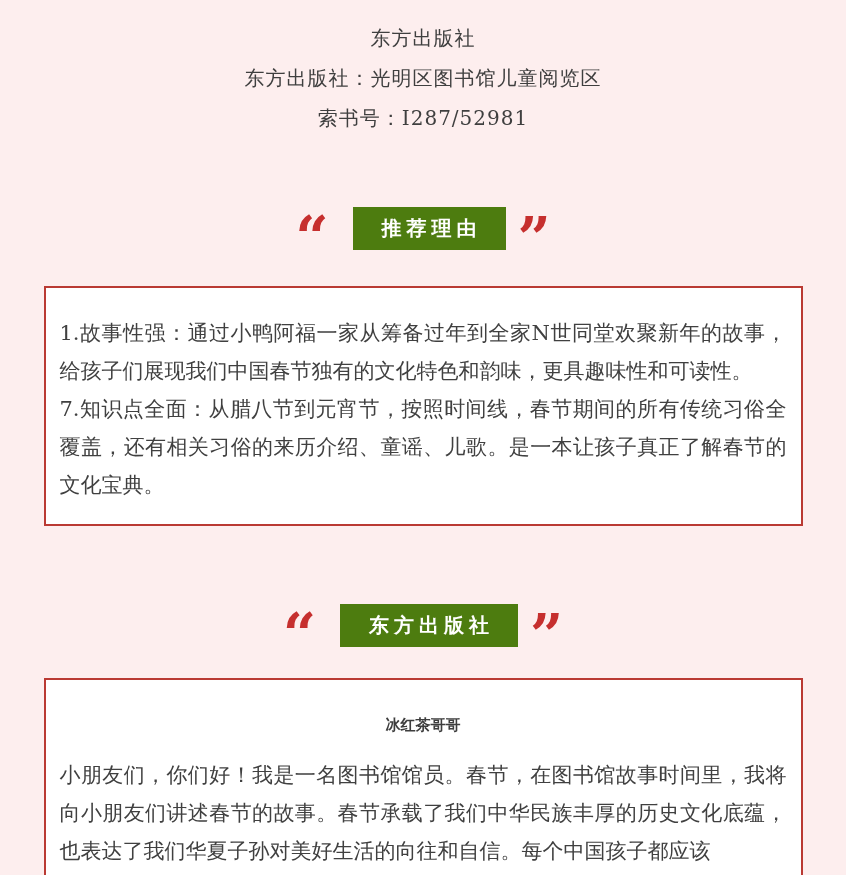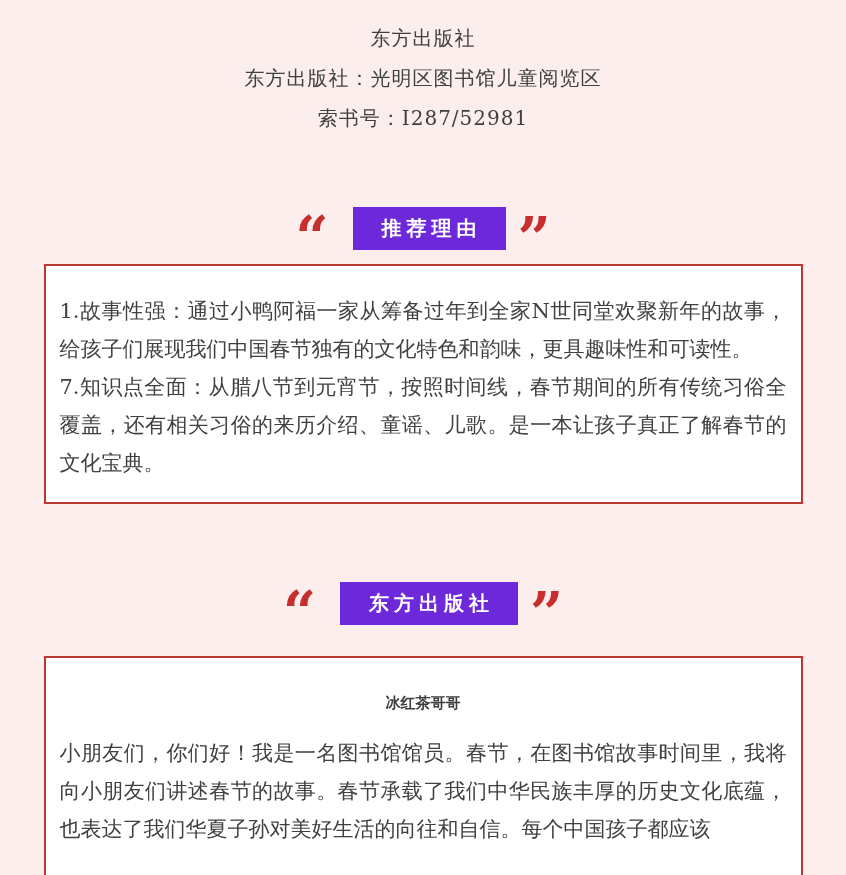--- a/index.html
+++ b/index.html
@@ -30,21 +30,21 @@
     display: flex;
     justify-content: center;
     align-items: center;
     height: 43px;
   }
   .section-header.first  { margin-top: 69px; }
   .section-header.second { margin-top: 78px; }
 
   .badge {
     display: inline-block;
-    background: #6d28d9;
+    background: #4d7c0f;
     color: #ffffff;
     font-family: "DejaVu Sans", "Liberation Sans", sans-serif;
     font-weight: bold;
     font-size: 20px;
     letter-spacing: 5px;
     line-height: 43px;
     height: 43px;
     padding: 0 24px 0 29px;
   }
   .quote {
@@ -65,21 +65,21 @@
     width: 759px;
     margin: 0 auto;
     background: #ffffff;
     border: 2px solid #ba3a33;
     padding: 26px 14px 20px 14px;
     color: #404040;
     font-size: 21px;
     line-height: 38px;
     text-align: justify;
   }
-  .content-box.recommend { margin-top: 14px; }
+  .content-box.recommend { margin-top: 36px; }
   .content-box.teacher   { margin-top: 31px; min-height: 250px; }
   .content-box p { margin: 0; }
 
   .teacher-name {
     margin: 0 0 12px 0;
     text-align: center;
     font-family: "DejaVu Sans", "Liberation Sans", sans-serif;
     font-weight: bold;
     font-size: 15px;
     line-height: 38px;

